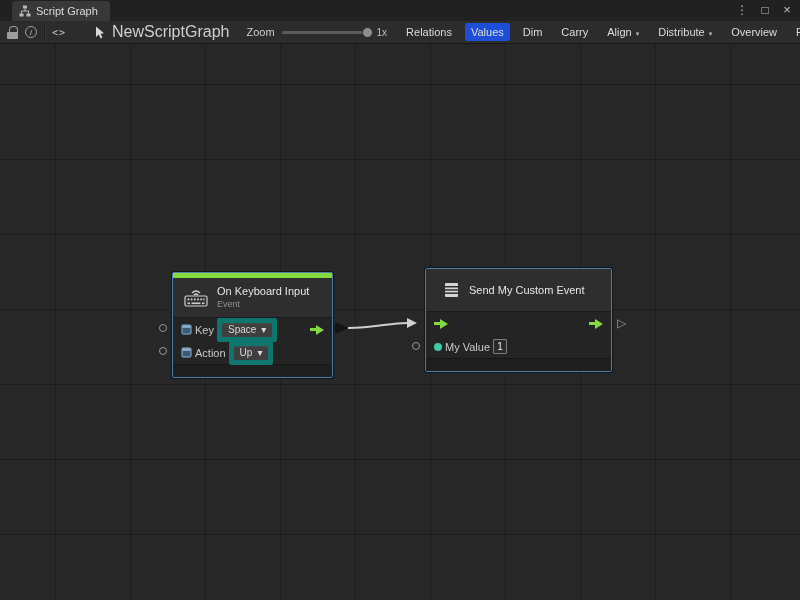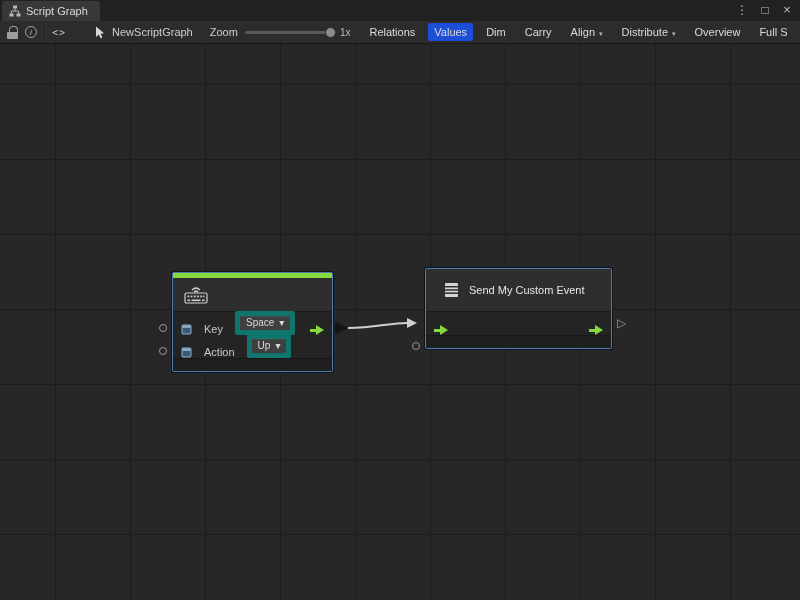--- a/index.html
+++ b/index.html
@@ -2,40 +2,40 @@
 <html><head>
 <meta charset="utf-8">
 <style>
   *{margin:0;padding:0;box-sizing:border-box}
   html,body{width:800px;height:600px;overflow:hidden;background:#262626;
     font-family:"Liberation Sans",sans-serif}
   .window{width:800px;height:600px;display:flex;flex-direction:column;background:#222}
 
   
   .tabbar{height:21px;background:#212121;display:flex;align-items:flex-end;position:relative;flex:none}
-  .tab{height:20px;margin-left:2px;background:#383838;border-radius:3px 3px 0 0;
+  .tab{height:20px;margin-left:12px;background:#383838;border-radius:3px 3px 0 0;
     display:flex;align-items:center;gap:5px;padding:0 12px 0 7px;font-size:11px;color:#dcdcdc}
   .winbtns{position:absolute;right:8px;top:3px;display:flex;align-items:center;gap:12px;
     color:#bfbfbf;font-size:12px;line-height:1}
   .winbtns .wb{display:inline-block;text-align:center;min-width:10px}
 
   
   .toolbar{height:23px;background:#2c2c2c;border-bottom:1px solid #181818;display:flex;
     align-items:center;padding:0 7px;gap:7px;overflow:hidden;flex:none;color:#cfcfcf;white-space:nowrap}
   .lock{position:relative;width:11px;height:13px;flex:none}
   .lock::before{content:"";position:absolute;top:0;left:2px;width:7px;height:7px;
     border:1.5px solid #9e9e9e;border-bottom:none;border-radius:4px 4px 0 0}
   .lock::after{content:"";position:absolute;bottom:0;left:0;width:11px;height:7px;
     background:#9e9e9e;border-radius:1px}
   .infoi{width:12px;height:12px;border:1px solid #9e9e9e;border-radius:50%;color:#bdbdbd;
     font-size:8px;display:flex;align-items:center;justify-content:center;font-style:italic;flex:none}
   .vsep{width:1px;height:14px;background:#1d1d1d;box-shadow:1px 0 0 #3a3a3a;flex:none}
   .codeic{font-family:"DejaVu Sans Mono",monospace;font-size:10px;color:#c7c7c7;letter-spacing:1px}
   .cursoric{margin-left:22px;flex:none;display:flex}
-  .gname{font-size:11px;color:#cfcfcf}
+  .gname{font-size:16px;color:#cfcfcf}
   .zoomlbl{font-size:11px;color:#cfcfcf;margin-left:10px}
   .ztrack{position:relative;width:88px;height:3px;background:#5a5a5a;border-radius:2px;flex:none}
   .zhandle{position:absolute;right:-3px;top:-4px;width:11px;height:11px;border-radius:50%;
     background:#8d8d8d;border:1px solid #2a2a2a}
   .zval{font-size:10px;color:#bdbdbd}
   .tbr{display:flex;align-items:center;gap:7px;margin-left:6px;flex:none}
   .tbtn{font-size:11px;color:#dcdcdc;padding:3px 6px;border-radius:2px;display:flex;align-items:flex-end;gap:4px}
   .tbtn.active{background:#1d4ed8}
   .tbtn .caret{font-size:7px;color:#b5b5b5}
 
@@ -49,21 +49,21 @@
 
   
   .node{position:absolute;background:#242424;border:1px solid #4f7ca8;box-shadow:0 0 0 1px #10161c;border-radius:2px}
   .node1{left:172px;top:228px;width:161px}
   .node2{left:425px;top:224px;width:187px}
   .eventbar{height:5px;background:#84d93f}
   .nhead{display:flex;align-items:center;gap:8px;background:#2e2e2e;padding:7px 10px;border-bottom:1px solid #1b1b1b}
   .node2 .nhead{padding:12px 16px}
   .ntitle{font-size:11px;color:#e6e6e6;line-height:13px}
   .nsub{font-size:9px;color:#8f8f8f;line-height:11px;margin-top:1px}
-  .nrow{height:23px;display:flex;align-items:flex-end;gap:12px;padding:0 8px;font-size:11px;color:#c9c9c9}
+  .nrow{height:23px;display:flex;align-items:center;gap:3px;padding:0 8px;font-size:11px;color:#c9c9c9}
   .nfoot{height:13px;background:#1f1f1f;border-top:1px solid #171717}
   .dd{display:inline-flex;align-items:center;gap:5px;background:#3f3f3f;border:5px solid #0f766e;
     box-shadow:inset 0 1px 0 rgba(255,255,255,0.05);border-radius:2px;padding:1px 6px;
     font-size:10px;color:#dadada;line-height:12px}
   .garrow{position:relative;width:14px;height:10px;flex:none}
   .garrow::before{content:"";position:absolute;left:0;top:3.5px;width:7px;height:3px;background:#84d93f}
   .garrow::after{content:"";position:absolute;left:6px;top:0;width:0;height:0;
     border-left:8px solid #84d93f;border-top:5px solid transparent;border-bottom:5px solid transparent}
   .push{margin-left:auto}
   .dot{width:8px;height:8px;border-radius:50%;background:#3ec9a7;flex:none}
@@ -166,20 +166,24 @@
               <rect x="10.9" y="10.5" width="1.8" height="1.8"></rect>
                 <rect x="14.1" y="10.5" width="1.8" height="1.8"></rect>
               <rect x="17.3" y="10.5" width="1.8" height="1.8"></rect>
                 <rect x="20.2" y="10.5" width="1.3" height="1.8"></rect>
               <rect x="4.5" y="14.5" width="2.5" height="1.6"></rect>
                 <rect x="8.5" y="14.5" width="9" height="1.6"></rect>
               <rect x="19" y="14.5" width="2.5" height="1.6"></rect>
             </g>
           </svg>
         </span>
+        <span>
+          <div class="ntitle">On Keyboard Input</div>
+          <div class="nsub">Event</div>
+        </span>
       </div>
       <div class="nrow">
         <span style="display:flex">
           <svg width="11" height="11" viewBox="0 0 11 11">
             <rect x="1" y="1" width="9" height="9" rx="1" fill="#3c5a74" stroke="#8fb3d1" stroke-width="1"></rect>
             <rect x="1.5" y="1.5" width="8" height="2.3" fill="#8fb3d1"></rect>
           </svg>
         </span>
         <span>Key</span>
         <span class="dd">
@@ -213,20 +217,25 @@
             <rect x="3" y="8.2" width="13" height="1.5" fill="#2e2e2e"></rect>
             <rect x="3" y="11.4" width="13" height="1.5" fill="#2e2e2e"></rect>
           </svg>
         </span>
         <span class="ntitle">Send My Custom Event</span>
       </div>
       <div class="nrow">
         <span class="garrow"></span>
         <span class="garrow push"></span>
       </div>
+      <div class="nrow">
+        <span class="dot"></span>
+        <span>My Value</span>
+        <span class="valbox">1</span>
+      </div>
       <div class="nfoot"></div>
     </div>
 
     <span class="pcirc" style="left:159px;top:280px"></span>
     <span class="pcirc" style="left:159px;top:303px"></span>
     <span class="pcirc" style="left:412px;top:298px"></span>
     <span class="tri-out" style="left:617px;top:273px">▷</span>
 
   </div>
 </div>

